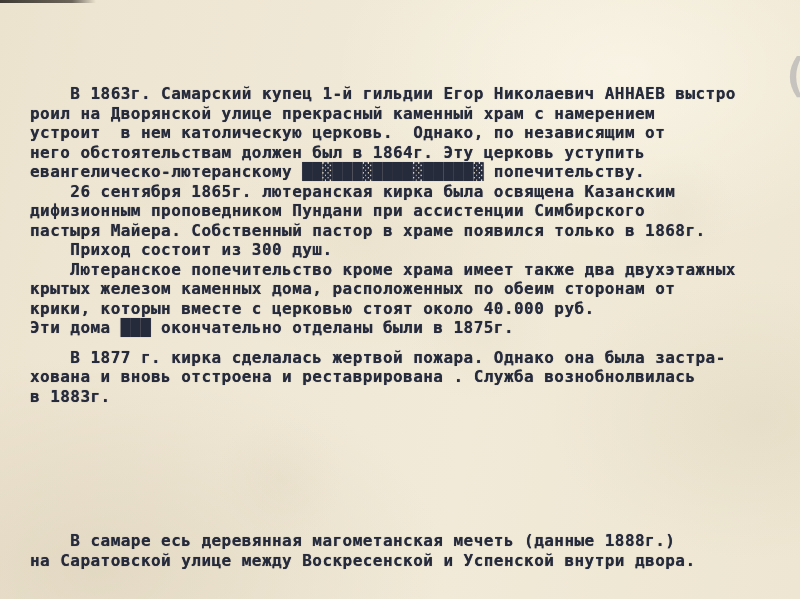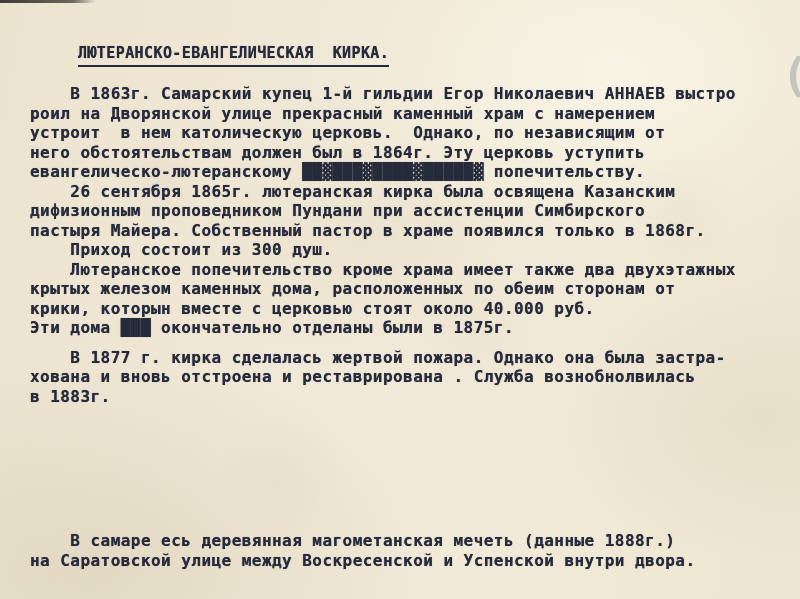--- a/index.html
+++ b/index.html
@@ -82,15 +82,14 @@
     z-index: 1;
     user-select: none;
   }
 </style>
 </head>
 <body>
 
 <div class="paper">
   <div class="edge-sliver-topleft"></div>
   <div class="corner-mark">(</div>
-  <div class="doc-title">ЛЮТЕРАНСКО-ЕВАНГЕЛИЧЕСКАЯ  КИРКА.</div>
   <div class="doc-body"><div class="line">    В 1863г. Самарский купец 1-й гильдии Егор Николаевич АННАЕВ выстро</div><div class="line">роил на Дворянской улице прекрасный каменный храм с намерением</div><div class="line">устроит  в нем католическую церковь.  Однако, по независящим от</div><div class="line">него обстоятельствам должен был в 1864г. Эту церковь уступить</div><div class="line">евангелическо-лютеранскому ██▓███▓████▓█████▓ попечительству.</div><div class="line">    26 сентября 1865г. лютеранская кирка была освящена Казанским</div><div class="line">дифизионным проповедником Пундани при ассистенции Симбирского</div><div class="line">пастыря Майера. Собственный пастор в храме появился только в 1868г.</div><div class="line">    Приход состоит из 300 душ.</div><div class="line">    Лютеранское попечительство кроме храма имеет также два двухэтажных</div><div class="line">крытых железом каменных дома, расположенных по обеим сторонам от</div><div class="line">крики, которын вместе с церковью стоят около 40.000 руб.</div><div class="line">Эти дома ███ окончательно отделаны были в 1875г.</div><div class="line" style="margin-top: 10px;">    В 1877 г. кирка сделалась жертвой пожара. Однако она была застра-</div><div class="line">хована и вновь отстроена и реставрирована . Служба вознобнолвилась</div><div class="line">в 1883г.</div><div class="line" style="margin-top: 125px;">    В самаре есь деревянная магометанская мечеть (данные 1888г.)</div><div class="line">на Саратовской улице между Воскресенской и Успенской внутри двора.</div></div>
 </div>
 
 </body></html>

